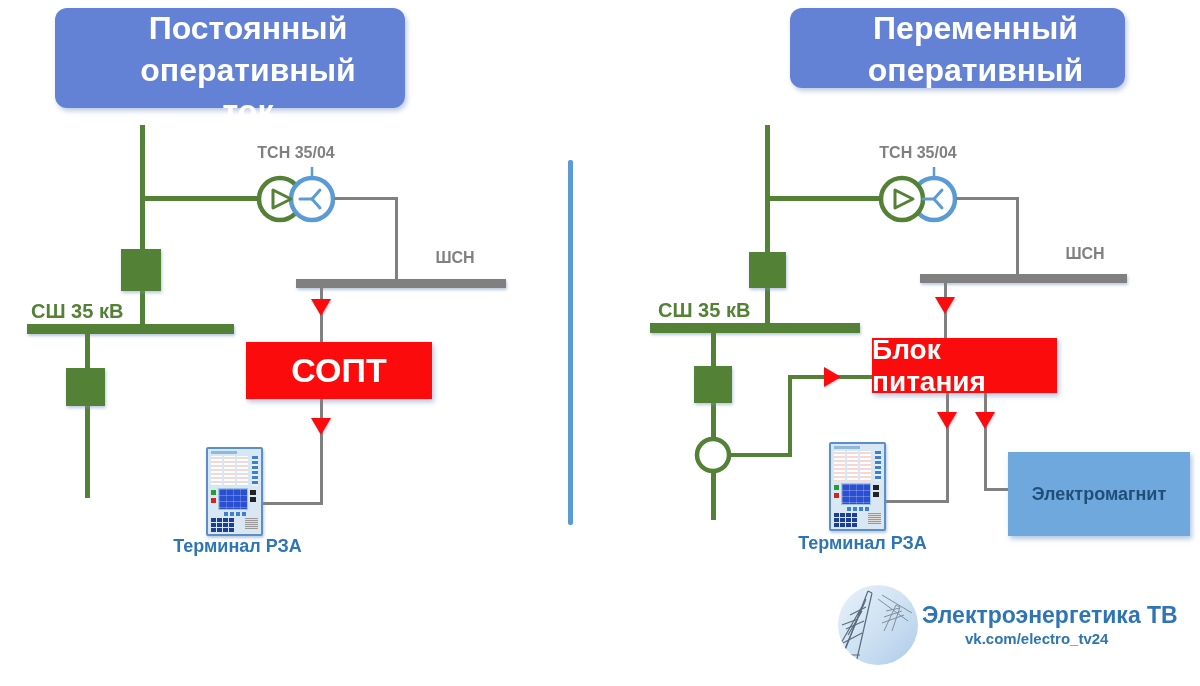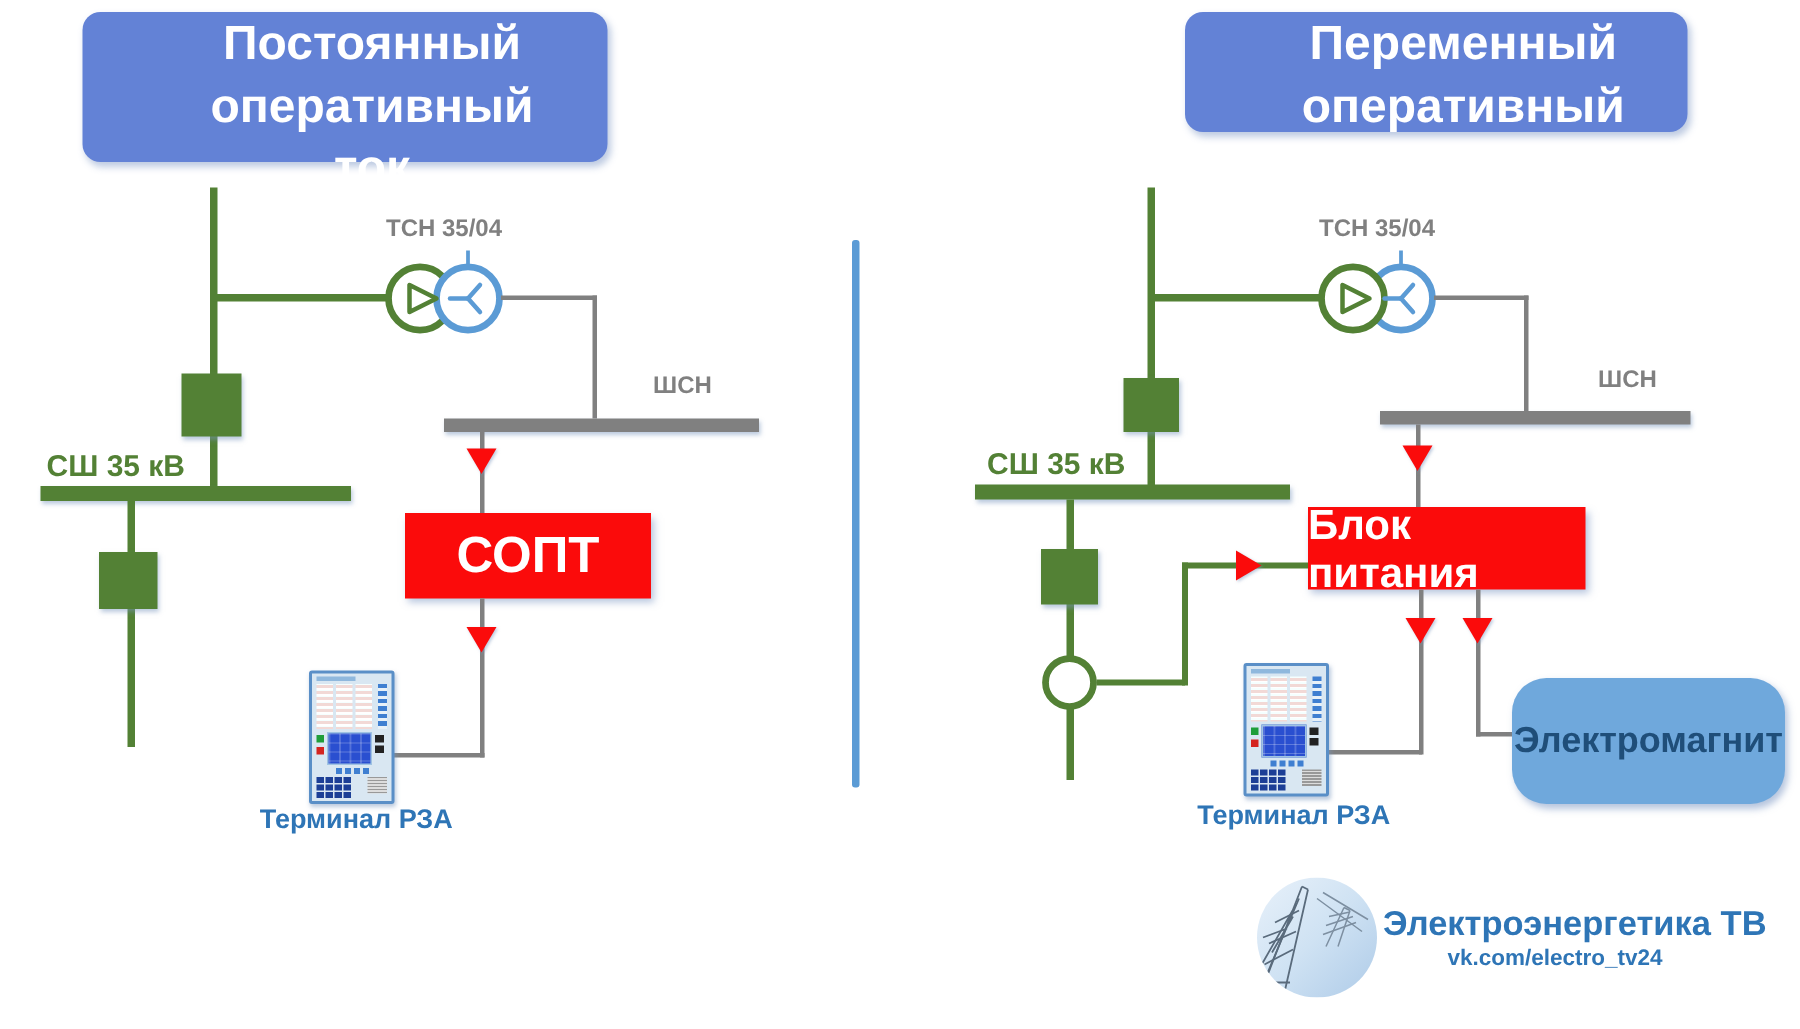--- a/index.html
+++ b/index.html
@@ -31,24 +31,23 @@
   .sq{position:absolute;background:var(--line-green);box-shadow:1px 2px 3px rgba(120,150,190,.5)}
   .gray-label{position:absolute;color:var(--line-gray);font-weight:bold;font-size:16px;text-align:center}
   .green-label{position:absolute;color:var(--line-green);font-weight:bold;font-size:20px}
   .red-box{
     position:absolute;background:var(--alert-red);color:#fff;font-weight:bold;
     display:flex;align-items:center;justify-content:center;
     box-shadow:2px 3px 5px rgba(110,140,190,.5);
   }
   .blue-box{
     position:absolute;background:var(--box-blue);color:var(--dark-blue-text);
-    font-weight:bold;font-size:24px;line-height:1.9;text-align:center;
+    font-weight:bold;font-size:18px;line-height:1.9;text-align:center;
     display:flex;flex-direction:column;align-items:center;justify-content:center;
     box-shadow:2px 3px 5px rgba(110,140,190,.5);
-    border-radius:23px;
   }
   .arrow-down{position:absolute;width:0;height:0;
     border-left:10px solid transparent;border-right:10px solid transparent;
     border-top:17px solid var(--alert-red);filter:drop-shadow(1px 1px 1px rgba(120,150,190,.5));}
   .arrow-right{position:absolute;width:0;height:0;
     border-top:10px solid transparent;border-bottom:10px solid transparent;
     border-left:17px solid var(--alert-red);filter:drop-shadow(1px 1px 1px rgba(120,150,190,.5));}
   .terminal-label{position:absolute;color:var(--label-blue);font-weight:bold;font-size:18px;text-align:center}
   .divider{position:absolute;background:var(--accent-blue);border-radius:2px}
 
@@ -112,21 +111,21 @@
 
   <div class="h" style="left:334px;top:197px;width:64px;height:3px;"></div>
   <div class="v" style="left:395px;top:197px;width:3px;height:82px;"></div>
 
   <div class="bar" style="left:296px;top:279px;width:210px;height:9px;"></div>
   <div class="gray-label" style="left:420px;top:249px;width:70px;">ШСН</div>
 
   <div class="v" style="left:320px;top:288px;width:3px;height:54px;"></div>
   <div class="arrow-down" style="left:311px;top:299px;"></div>
 
-  <div class="red-box" style="left:246px;top:342px;width:164px;height:57px;font-size:34px;margin-left:24px;">
+  <div class="red-box" style="left:246px;top:342px;width:186px;height:57px;font-size:34px;">
     <span>СОПТ</span>
   </div>
 
   <div class="v" style="left:320px;top:399px;width:3px;height:106px;"></div>
   <div class="arrow-down" style="left:311px;top:418px;"></div>
   <div class="h" style="left:262px;top:502px;width:61px;height:3px;"></div>
 
   <div class="bar green" style="left:27px;top:324px;width:207px;height:10px;"></div>
   <div class="green-label" style="left:31px;top:300px;">СШ 35 кВ</div>
 

